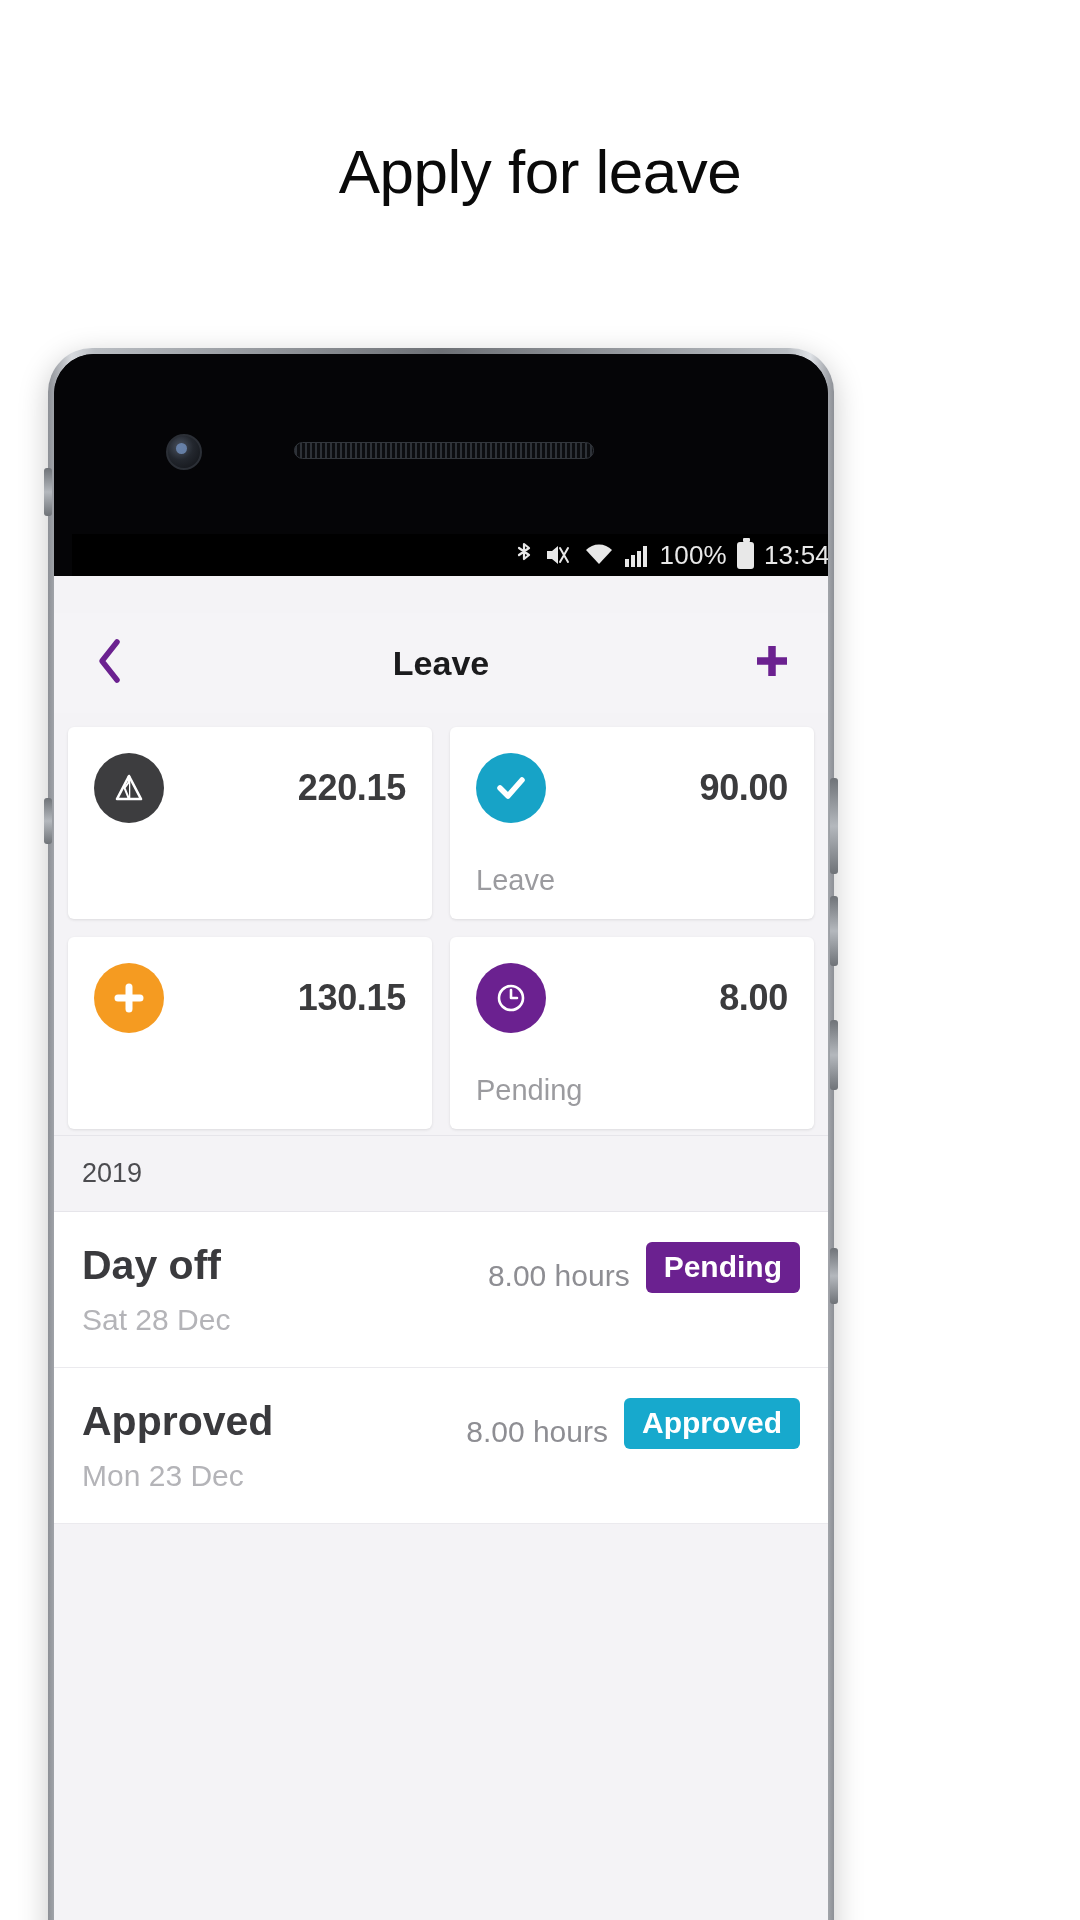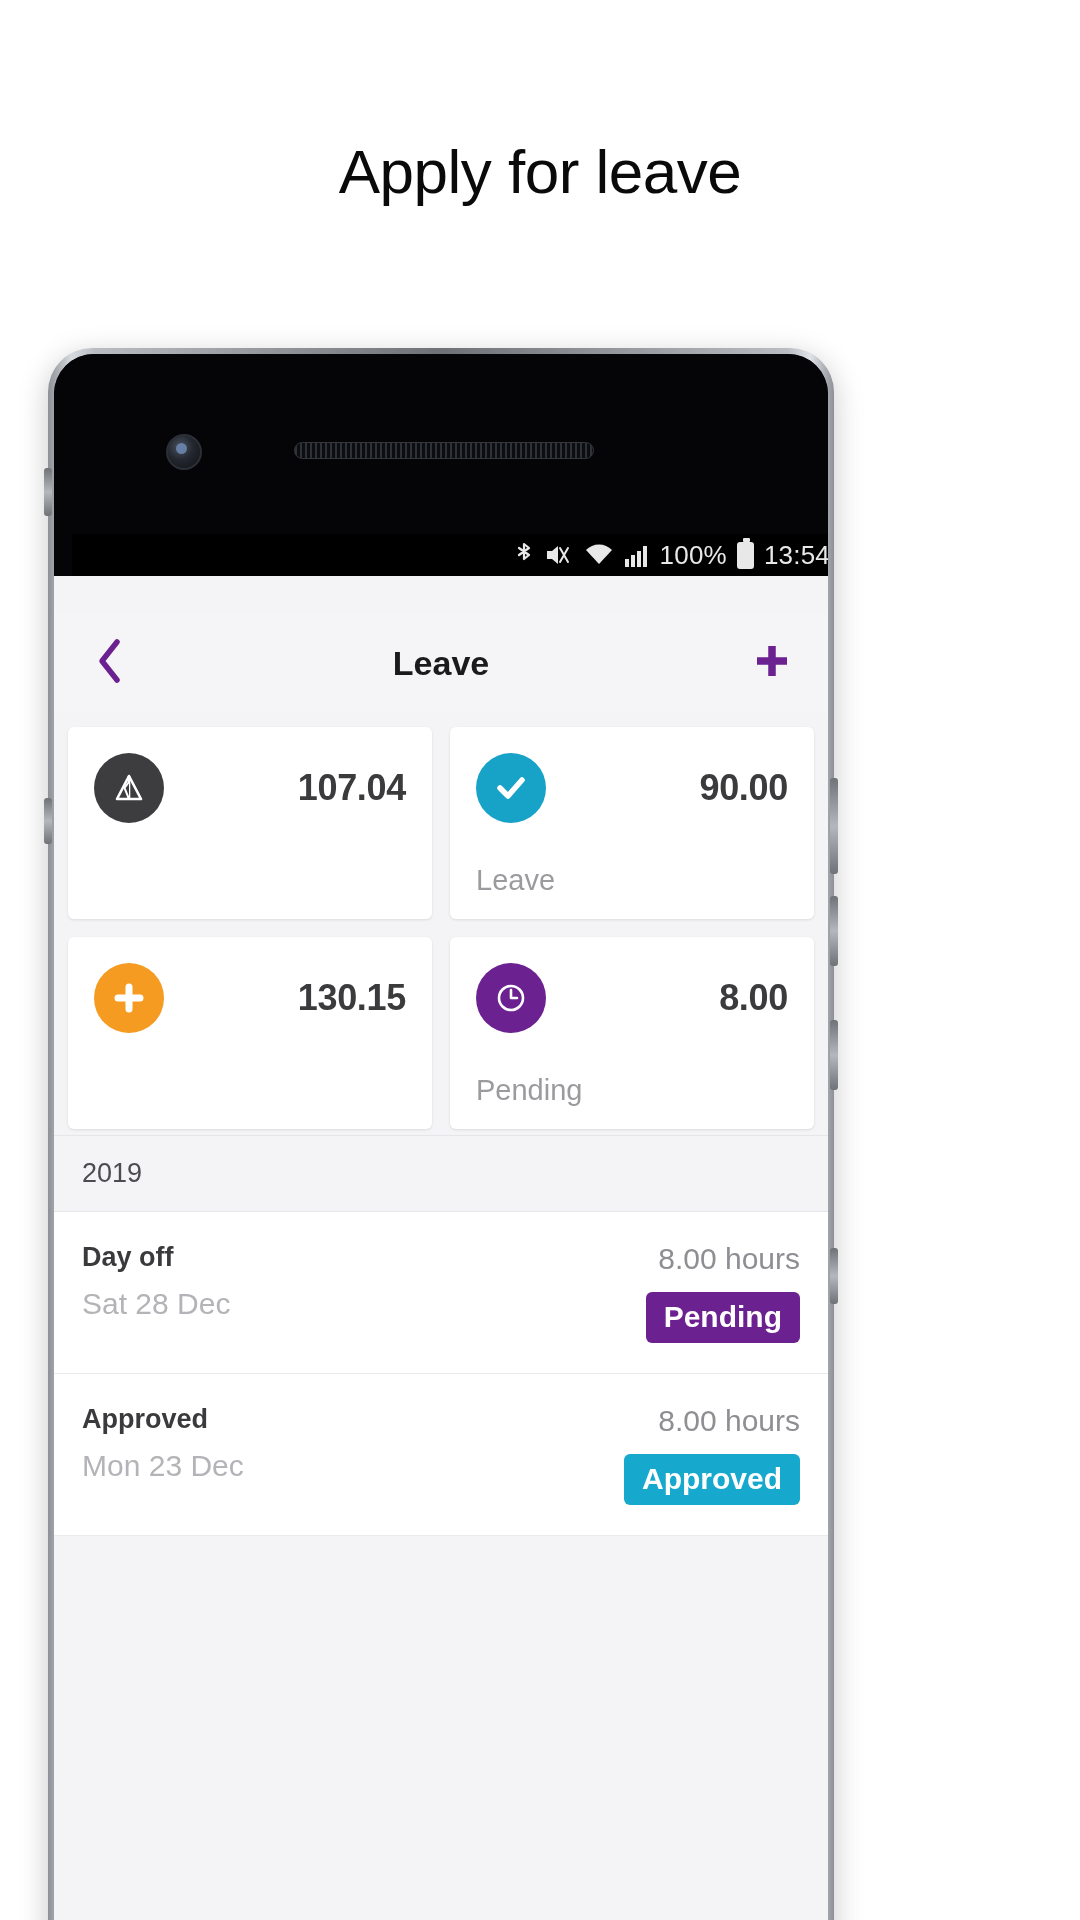--- a/index.html
+++ b/index.html
@@ -229,23 +229,23 @@
   .leave-row {
     display: flex;
     align-items: flex-start;
     justify-content: space-between;
     padding: 30px 28px 30px 28px;
     border-bottom: 1px solid #ebeaee;
     min-height: 142px;
     cursor: pointer;
   }
   .leave-left { display: flex; flex-direction: column; gap: 14px; }
-  .leave-title { font-size: 27px; font-weight: 700; color: #3a3a3d; }
+  .leave-title { font-size: 41px; font-weight: 700; color: #3a3a3d; }
   .leave-date  { font-size: 30px; color: #b4b4b8; font-weight: 400; }
-  .leave-right { display: flex; flex-direction: column; align-items: flex-end; gap: 16px; }
+  .leave-right { display: flex; align-items: flex-end; gap: 16px; }
   .leave-hours { font-size: 30px; color: #8e8e93; }
   .status-chip {
     padding: 8px 18px 10px 18px;
     border-radius: 6px;
     color: #ffffff;
     font-size: 30px;
     font-weight: 700;
     line-height: 1.1;
   }
 
@@ -331,21 +331,21 @@
 
           <div class="stat-card">
             <div class="stat-top">
               <span class="stat-badge" style="background:#3d3d3f;">
                 <svg width="36" height="36" viewBox="0 0 36 36">
                   <path d="M18 6 L30 29 H6 Z" fill="none" stroke="#ffffff" stroke-width="2.6" stroke-linejoin="round"></path>
                   <path d="M18 6 V29" stroke="#ffffff" stroke-width="2.6"></path>
                   <path d="M18 29 L13.5 18 L18 12" fill="#3d3d3f" stroke="#ffffff" stroke-width="2"></path>
                 </svg>
               </span>
-              <span class="stat-value">107.04</span>
+              <span class="stat-value">220.15</span>
             </div>
           </div>
 
           <div class="stat-card">
             <div class="stat-top">
               <span class="stat-badge" style="background:#17a3c7;">
                 <svg width="38" height="38" viewBox="0 0 38 38">
                   <path d="M8 19 L16 27 L30 11" fill="none" stroke="#ffffff" stroke-width="5.5" stroke-linecap="round" stroke-linejoin="round"></path>
                 </svg>
               </span>

